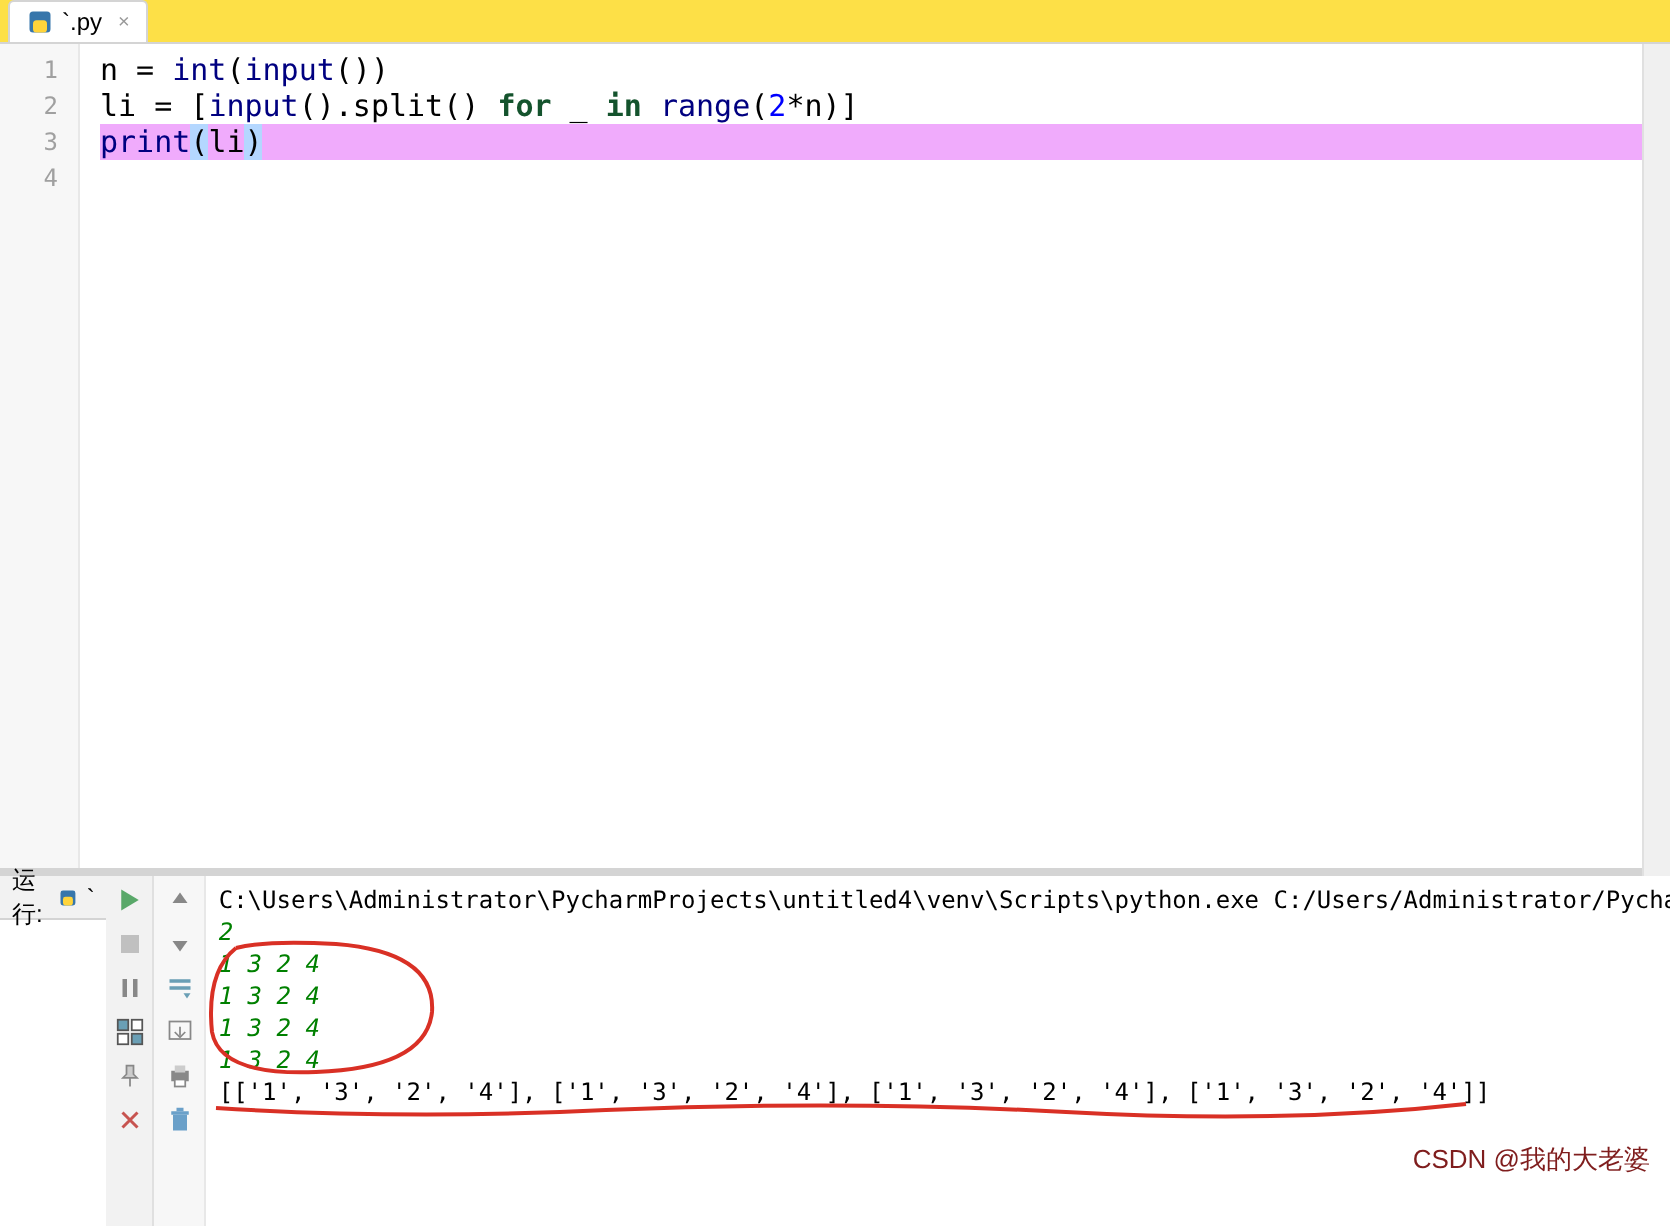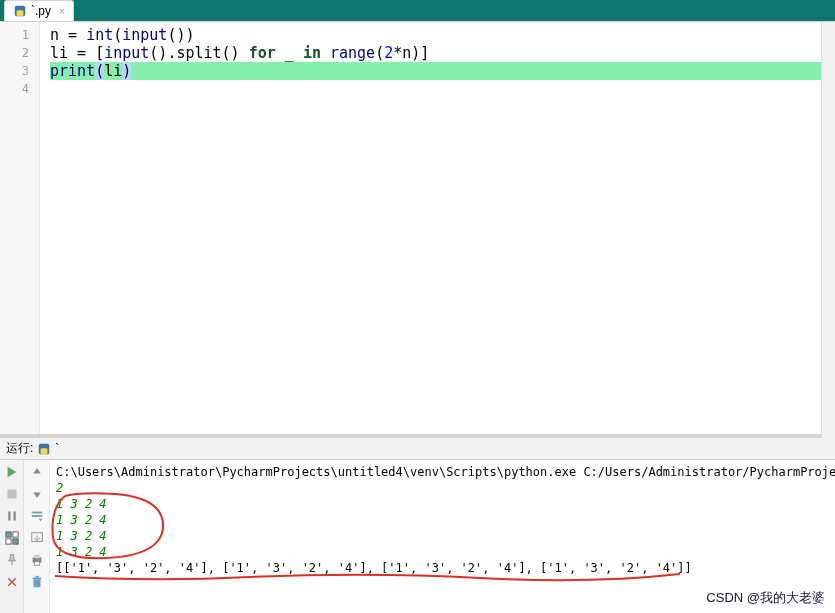--- a/index.html
+++ b/index.html
@@ -1,45 +1,45 @@
 <!DOCTYPE html>
 <html><head>
 <meta charset="utf-8">
 <style>
 * { margin: 0; padding: 0; box-sizing: border-box; }
 body { font-family: "Microsoft YaHei", sans-serif; font-size: 12px; background: #fff; width: 835px; height: 613px; overflow: hidden; display: flex; flex-direction: column; }
-.tab-bar { height: 22px; background: #0f766e; border-bottom: 1px solid #d4d4d4; display: flex; align-items: center; padding-left: 4px; }
+.tab-bar { height: 22px; background: #fde047; border-bottom: 1px solid #d4d4d4; display: flex; align-items: center; padding-left: 4px; }
 .tab { display: flex; align-items: center; height: 21px; padding: 0 8px; background: #fff; border: 1px solid #d4d4d4; border-bottom: none; border-radius: 3px 3px 0 0; gap: 4px; }
 .py-icon { width: 14px; height: 14px; }
 .tab-close { color: #999; font-size: 10px; margin-left: 4px; cursor: pointer; }
 .editor-area { flex: 1; display: flex; background: #fff; overflow: hidden; }
 .gutter { width: 40px; background: #f7f7f7; border-right: 1px solid #e8e8e8; padding-top: 4px; }
 .gutter-line { color: #a0a0a0; text-align: right; padding-right: 10px; font-family: Consolas, monospace; font-size: 12px; line-height: 18px; }
 .code { flex: 1; padding: 4px 8px 4px 10px; font-family: Consolas, monospace; font-size: 15px; line-height: 18px; position: relative; }
 .code-line { white-space: pre; height: 18px; }
-.line4 { background: #86efac; }
+.line4 { background: #f0abfc; }
 .kw { color: #14532d; font-weight: bold; }
 .fn { color: #000080; }
 .num { color: #0000ff; }
 .sel { background: #b4d7ff; }
 .scroll-y { position: absolute; right: 0; top: 22px; bottom: 0; width: 14px; background: #f0f0f0; border-left: 1px solid #e0e0e0; }
 .divider { height: 4px; background: #d4d4d4; cursor: ns-resize; }
 .run-header { height: 22px; background: #f2f2f2; border-bottom: 1px solid #d4d4d4; display: flex; align-items: center; padding: 0 6px; gap: 4px; }
-.run-panel { height: 175px; display: flex; flex-direction: column; background: #fff; position: relative; }
+.run-panel { height: 175px; display: flex; flex-direction: row; background: #fff; position: relative; }
 .run-body { flex: 1; display: flex; }
 .tool-col { width: 24px; background: #f2f2f2; border-right: 1px solid #e0e0e0; display: flex; flex-direction: column; align-items: center; padding-top: 4px; gap: 6px; }
 .tool-col2 { width: 26px; background: #f7f7f7; border-right: 1px solid #e8e8e8; display: flex; flex-direction: column; align-items: center; padding-top: 4px; gap: 6px; }
 .ticon { width: 16px; height: 16px; display: flex; align-items: center; justify-content: center; cursor: pointer; }
 .console { flex: 1; padding: 4px 6px; font-family: Consolas, monospace; font-size: 12px; line-height: 16px; overflow: hidden; position: relative; }
 .con-line { white-space: pre; }
 .path { color: #000; }
 .input-green { color: #008000; font-style: italic; }
 .output { color: #000; }
 .annotation { position: absolute; pointer-events: none; }
-.watermark { position: absolute; right: 10px; bottom: 6px; color: #0f172a; font-size: 13px; margin-left: 28px; }
+.watermark { position: absolute; right: 10px; bottom: 24px; color: #7f1d1d; font-size: 13px; margin-left: 28px; }
 </style>
 </head>
 <body>
 
 <div class="tab-bar">
   <div class="tab">
     <svg class="py-icon" viewBox="0 0 16 16">
         <rect x="2" y="2" width="12" height="12" rx="2" fill="#3776ab"></rect>
         <rect x="4" y="7" width="8" height="7" rx="2" fill="#ffd43b"></rect>
       </svg>

